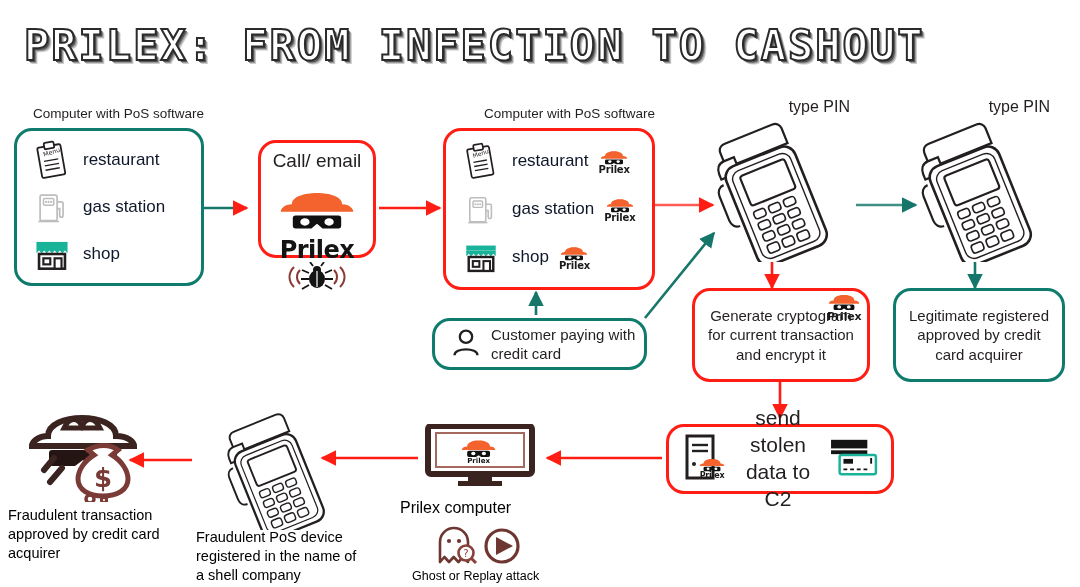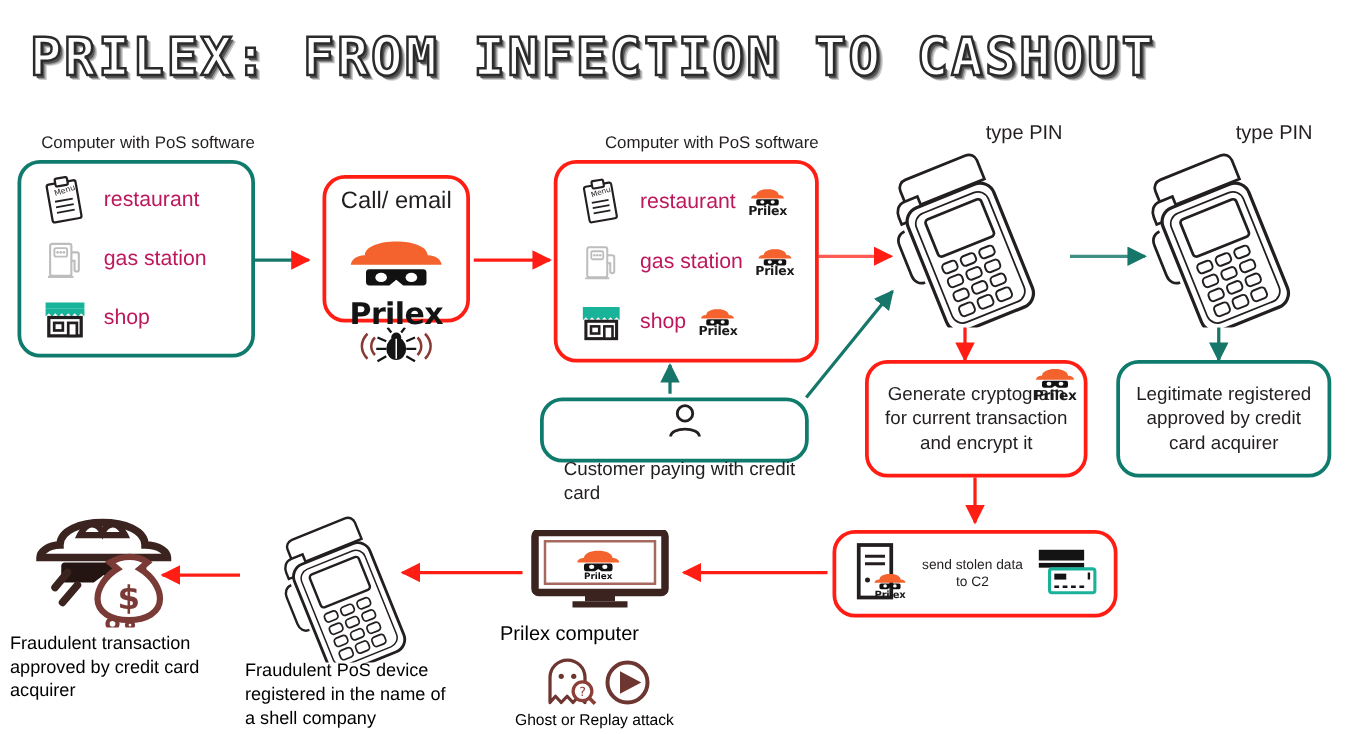--- a/index.html
+++ b/index.html
@@ -29,21 +29,21 @@
   
   .box { border-radius: 18px; background: #fff; }
   .box.teal { border: 3px solid #0f7b6c; }
   .box.red  { border: 3px solid #ff1d14; }
 
   .boxlabel { font-size: 13.5px; color: #231f20; text-align: right; }
 
   
   .poslist { display: flex; flex-direction: column; justify-content: space-around; height: 100%; padding: 6px 0; }
   .posrow { display: flex; align-items: center; gap: 10px; padding-left: 14px; }
-  .posrow .rowlabel { font-size: 17px; color: #be185d; }
+  .posrow .rowlabel { font-size: 17px; color: #0f172a; }
   .rowicon { width: 42px; height: 42px; flex: 0 0 42px; display: flex; align-items: center; justify-content: center; }
 
   
   .prilex-badge { display: inline-flex; flex-direction: column; align-items: center; line-height: 1; }
   .prilex-badge .pname {
     font-family: "DejaVu Sans", sans-serif;
     font-weight: bold; color: #1a1a1a; letter-spacing: -0.2px;
   }
 
   
@@ -252,21 +252,21 @@
             <ellipse cx="14" cy="21" rx="2.4" ry="2" fill="#fff"></ellipse>
             <ellipse cx="26" cy="21" rx="2.4" ry="2" fill="#fff"></ellipse>
           </svg>
           <span class="pname" style="font-size:10px;">Prilex</span>
         </span>
       </div>
 
     </div>
   </div>
 
-  <div class="abs box teal" style="left:432px; top:318px; width:215px; height:52px; display:flex; align-items:center; gap:10px; padding-left:16px;flex-direction:column;">
+  <div class="abs box teal" style="left:432px; top:318px; width:215px; height:52px; display:flex; align-items:center; gap:10px; padding-left:16px;">
     <span>
       <svg viewBox="0 0 34 34" width="30" height="30">
         <circle cx="17" cy="11" r="7" fill="none" stroke="#231f20" stroke-width="2.6"></circle>
         <path d="M4 32 C4 23, 30 23, 30 32" fill="none" stroke="#231f20" stroke-width="2.6"></path>
       </svg>
     </span>
     <span class="ctext" style="text-align:left;">Customer paying with credit card</span>
   </div>
 
   <div class="abs boxlabel" style="left:700px; top:98px; width:150px; font-size:16px;">type PIN</div>
@@ -358,21 +358,21 @@
           <path d="M7 13 C7 4, 33 4, 33 13 C37 13, 39 15, 39 17 L1 17 C1 15, 3 13, 7 13 Z" fill="#f4622d"></path>
           <path d="M13 10 C16 5, 19 6, 20 9 C21 6, 24 5, 27 10 Z" fill="#f4622d"></path>
           <path d="M9 18 h22 a2 2 0 0 1 2 2 v3 a2 2 0 0 1 -2 2 h-8 l-3 -2 -3 2 h-8 a2 2 0 0 1 -2 -2 v-3 a2 2 0 0 1 2 -2 z" fill="#111"></path>
           <ellipse cx="14" cy="21" rx="2.2" ry="1.9" fill="#fff"></ellipse>
           <ellipse cx="26" cy="21" rx="2.2" ry="1.9" fill="#fff"></ellipse>
         </svg>
         <span class="pname" style="font-size:8px;">Prilex</span>
       </span>
     </span>
 
-    <span class="ctext" style="flex:1 1 auto; font-size:11px;">send stolen data to C2</span>
+    <span class="ctext" style="flex:1 1 auto; font-size:21px;">send stolen data to C2</span>
 
     <span>
       <svg viewBox="0 0 54 44" width="52" height="42">
         <rect x="4" y="4" width="38" height="9" fill="#141414"></rect>
         <rect x="4" y="15" width="38" height="4" fill="#141414"></rect>
         <rect x="13" y="20" width="38" height="20" rx="2" fill="#fff" stroke="#19b39a" stroke-width="2.6"></rect>
         <rect x="17" y="24" width="10" height="5" fill="#141414"></rect>
         <line x1="17" y1="35" x2="45" y2="35" stroke="#141414" stroke-width="2" stroke-dasharray="4 3"></line>
         <path d="M46 23 v6" stroke="#141414" stroke-width="2"></path>
       </svg>

